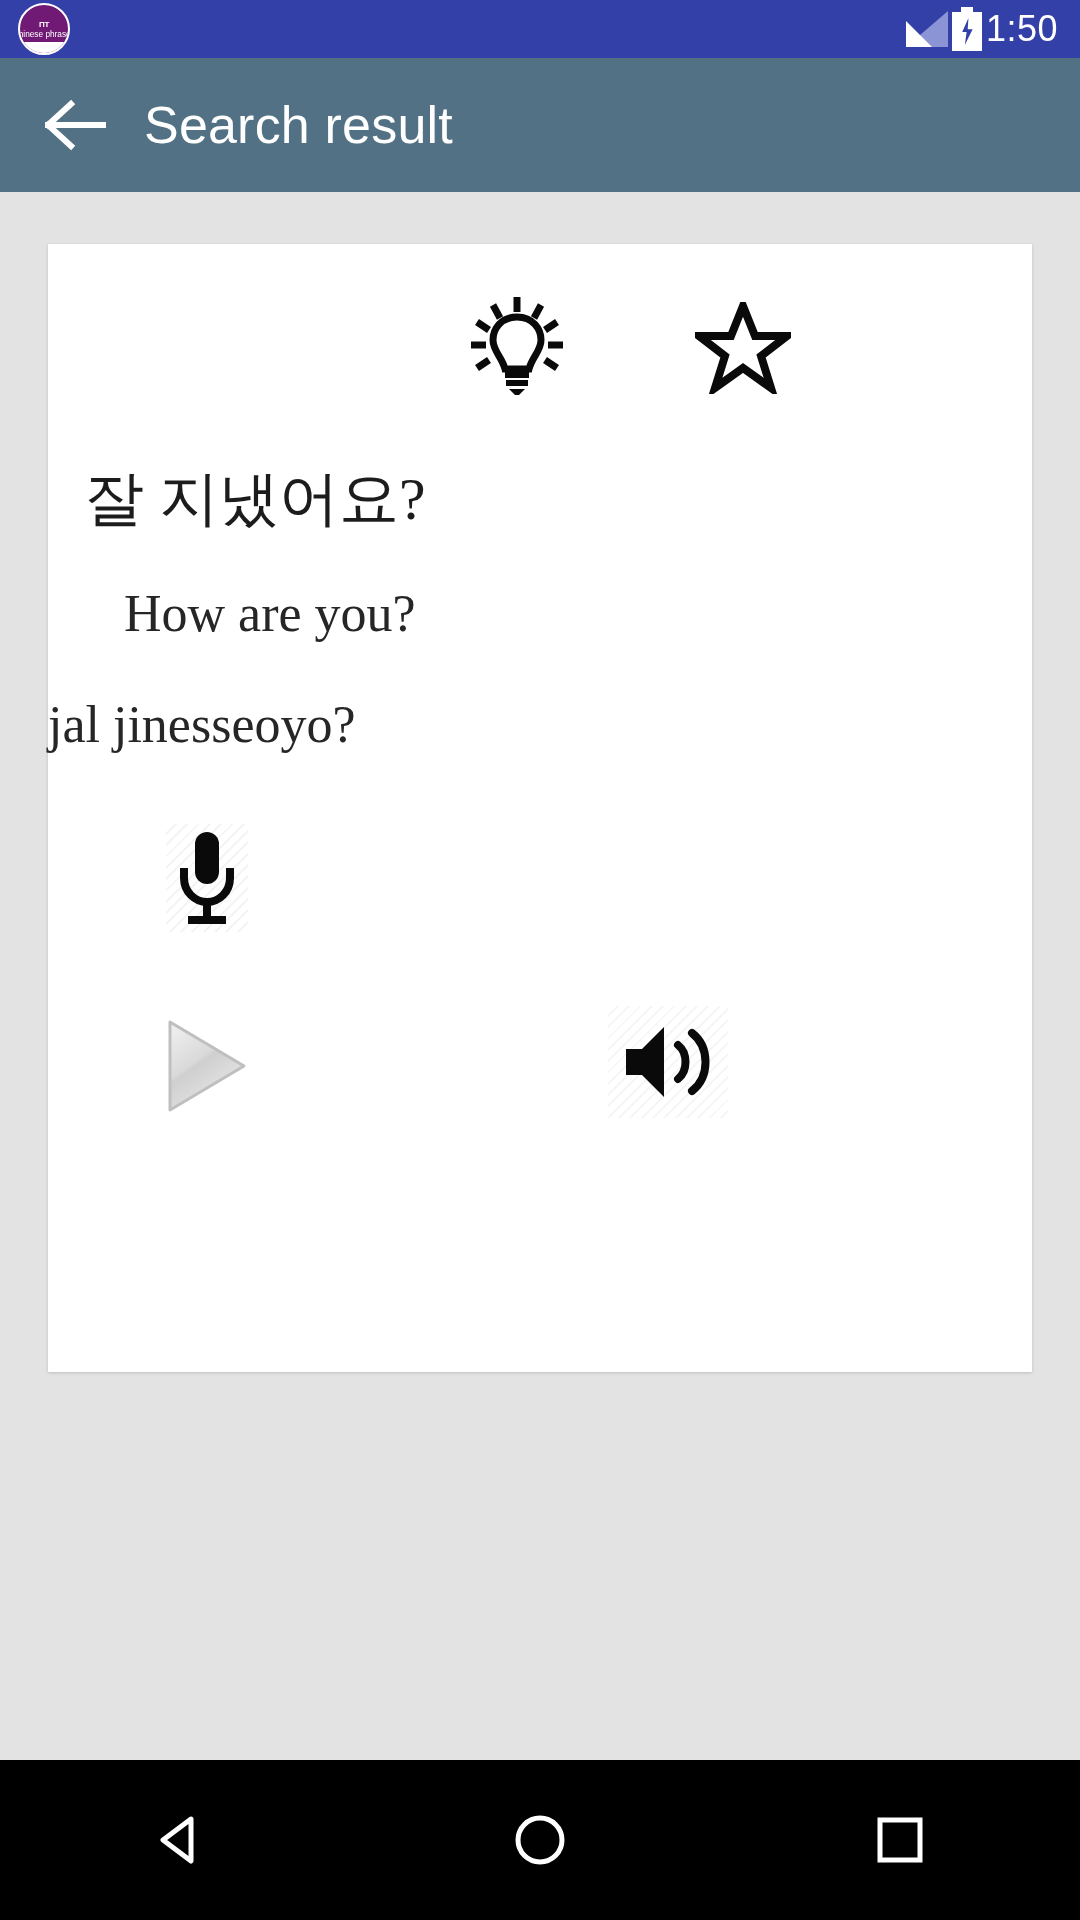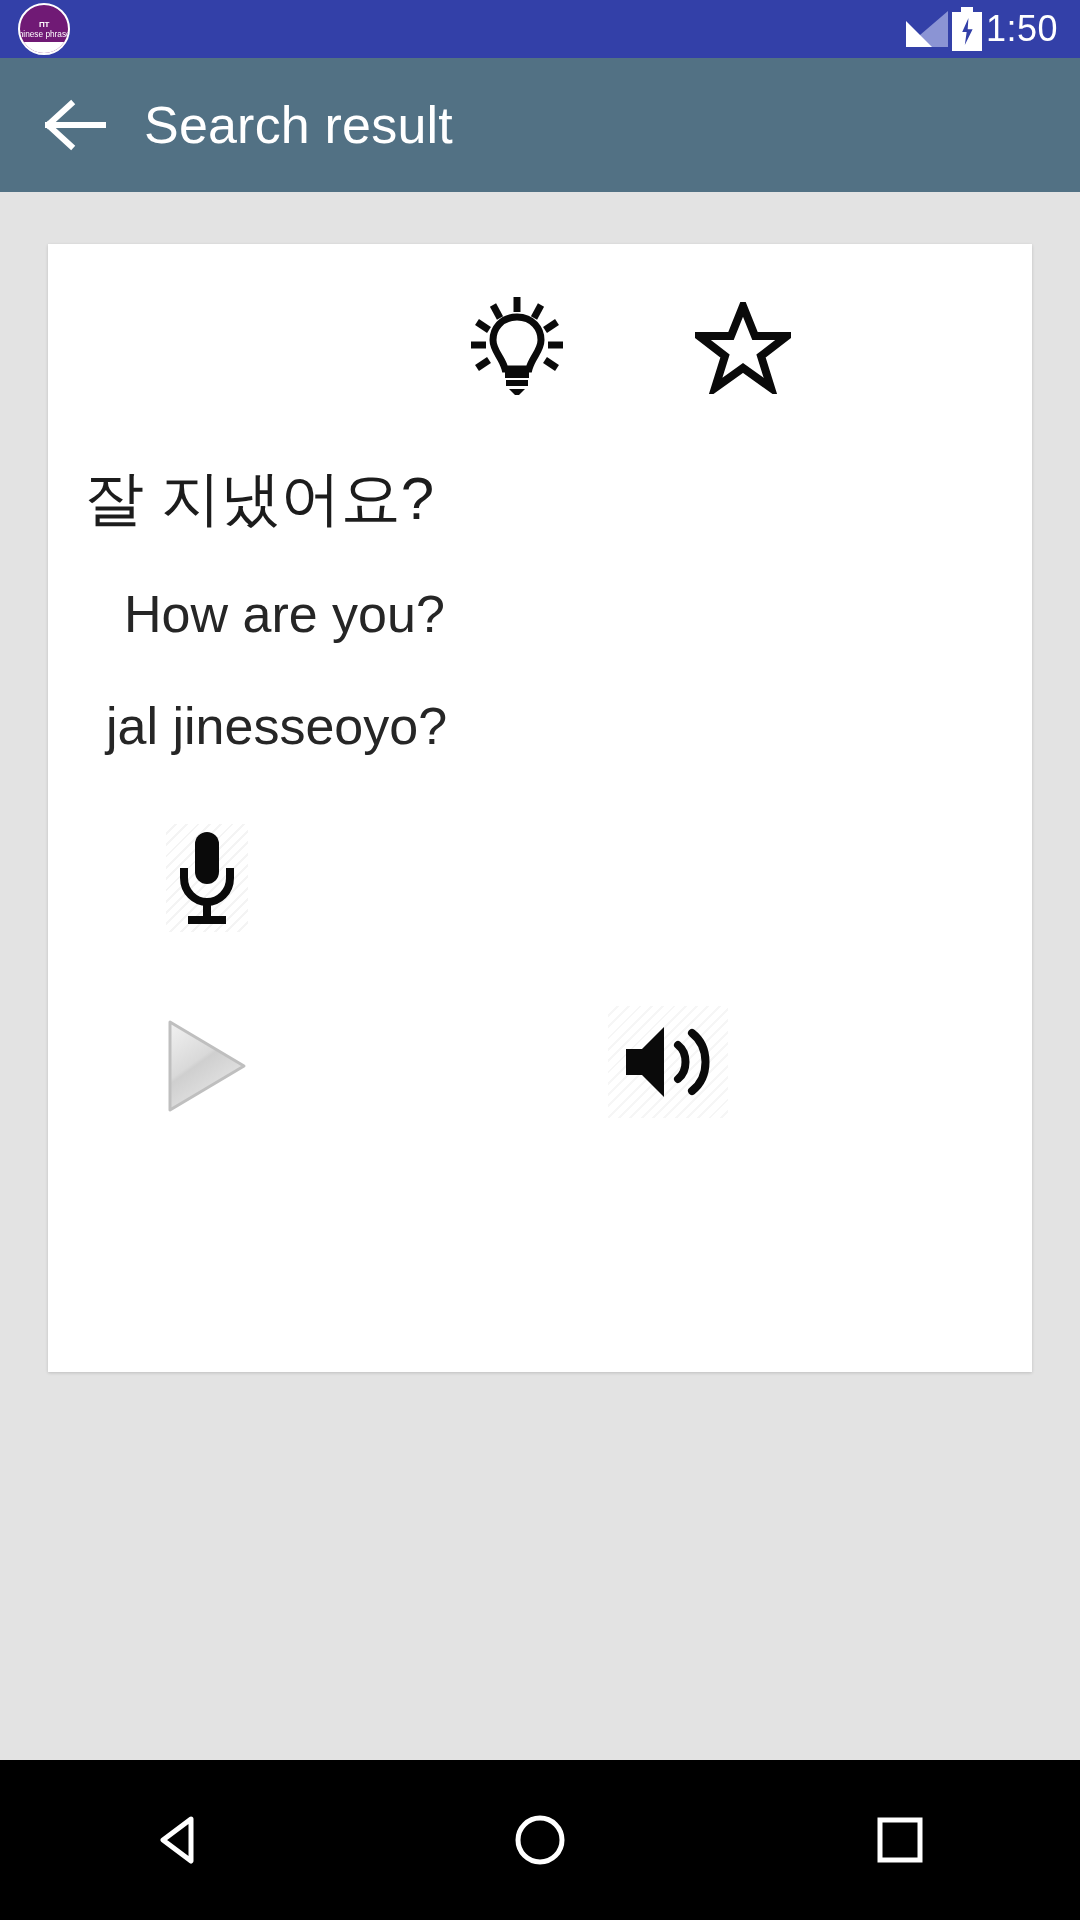--- a/index.html
+++ b/index.html
@@ -73,21 +73,21 @@
   }
   .back-btn svg { display:block; }
   .appbar-title {
     color:#ffffff; font-size:52px; font-weight:400; margin-left:30px;
     letter-spacing:0.2px;
   }
 
   
   .content {
     position:absolute; top:192px; left:0; width:1080px; height:1568px;
-    background:#e3e3e3; padding:52px 48px 0 48px;
+    background:#e3e3e3; padding:52px 48px 0 48px;font-family:Liberation Serif, serif;
   }
   .card {
     width:984px; height:1128px; background:#ffffff;
     box-shadow:0 1px 3px rgba(0,0,0,0.16);
     position:relative;
   }
   .card-icons {
     position:absolute; top:46px; left:0; width:984px; height:110px;
   }
   .hint-btn {
@@ -101,21 +101,21 @@
   .phrase-block { position:absolute; top:222px; left:0; width:984px; }
   .phrase-native {
     font-size:60px; color:#1c1c1c; padding-left:36px; line-height:1.1;
     font-weight:400;
   }
   .phrase-translation {
     font-size:52px; color:#262626; padding-left:76px; margin-top:52px;
     font-weight:400;
   }
   .phrase-romanization {
-    font-size:52px; color:#262626; padding-left:58px; margin-top:52px;
+    font-size:52px; color:#262626; margin-top:52px;
     font-weight:400;
   }
   .mic-btn {
     position:absolute; left:118px; top:580px; width:82px; height:108px;
     display:flex; align-items:center; justify-content:center;
     background:repeating-linear-gradient(135deg,#ffffff 0 6px,#f4f4f4 6px 8px);
   }
   .play-btn {
     position:absolute; left:96px; top:760px; width:124px; height:124px;
     display:flex; align-items:center; justify-content:center;

